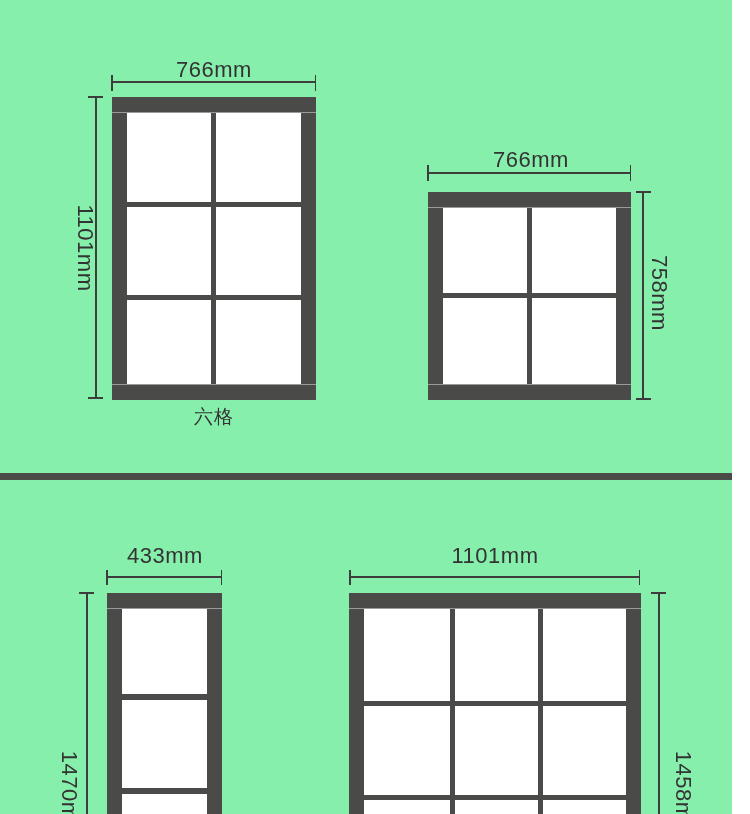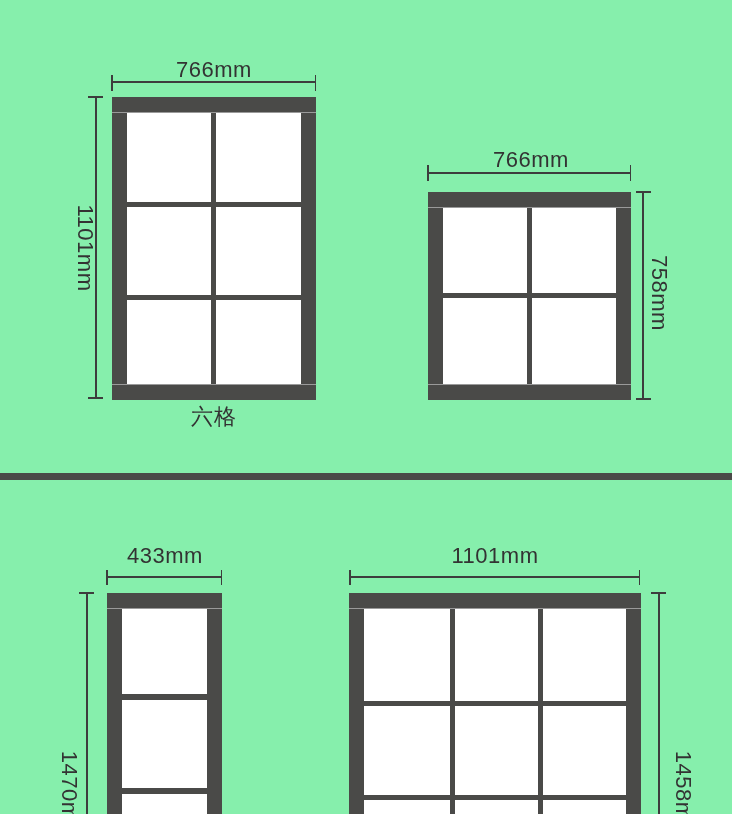--- a/index.html
+++ b/index.html
@@ -18,21 +18,21 @@
     color:#333333;
     white-space:nowrap;
     transform:translate(-50%,-50%);
     letter-spacing:0.5px;
   }
   .dim-label.vertical{
     transform:translate(-50%,-50%) rotate(90deg);
   }
   .caption{
     position:absolute;
-    font-size:22px;
+    font-size:19px;
     color:#333333;
     white-space:nowrap;
     transform:translate(-50%,-50%);
     letter-spacing:1px;
   }
   .dline{position:absolute;background:#3d3d3d;}
   .frame{
     position:absolute;
     box-sizing:border-box;
     border:15px solid #4a4a48;

